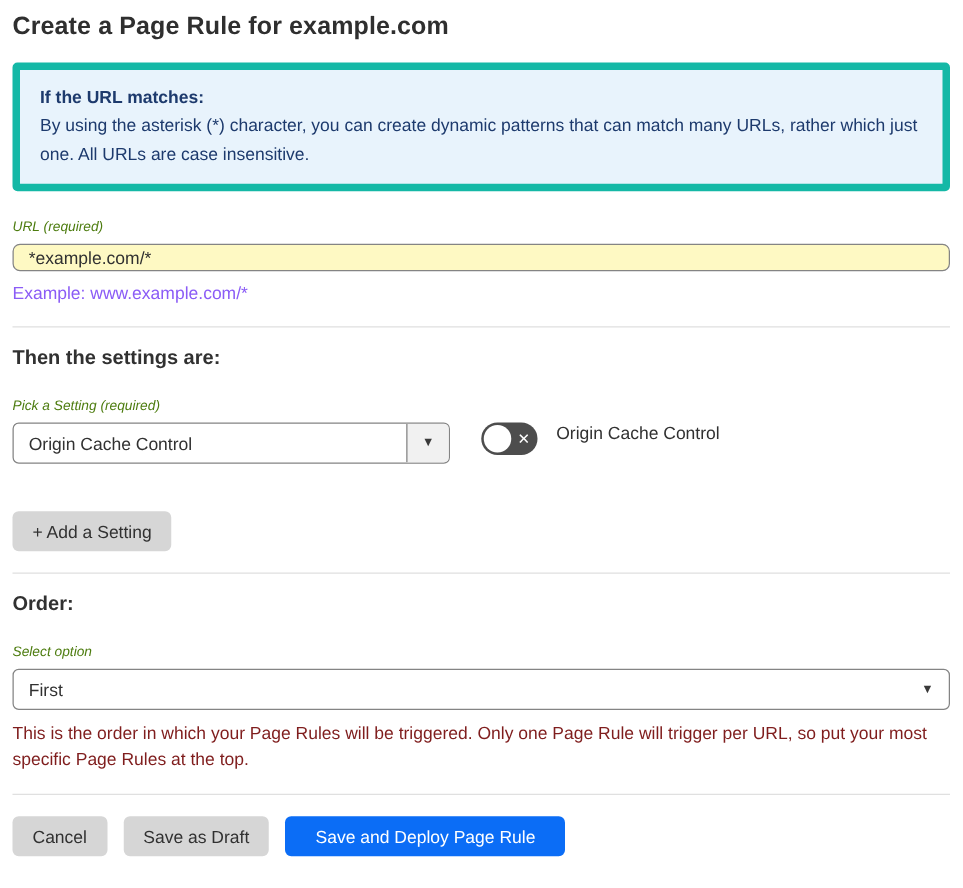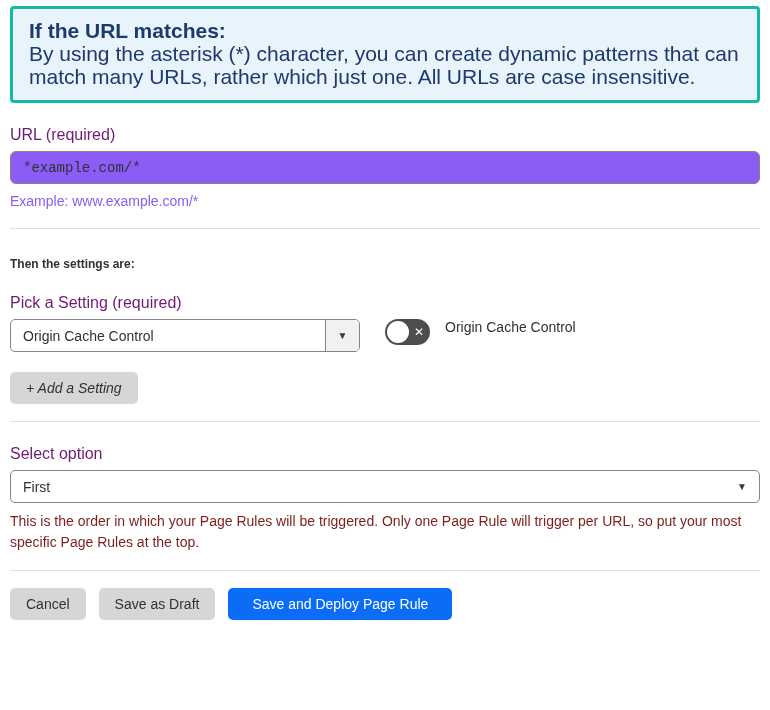--- a/index.html
+++ b/index.html
@@ -15,72 +15,73 @@
   .page-title {
     font-size: 20px;
     font-weight: 700;
     color: #2f2f2f;
     margin: 4px 0 17px 0;
     letter-spacing: 0.1px;
   }
 
   .info-box {
     background: #e8f3fc;
-    border: 3px solid #14b8a6;
+    border: 6px solid #14b8a6;
     border-radius: 4px;
     padding: 10px 16px 12px 16px;
     color: #1d3a6d;
-    font-size: 21px;
+    font-size: 14px;
     line-height: 23px;
   }
   .info-box .info-heading { font-weight: 700; }
   .info-box .info-link {
     color: #2b65cc;
     text-decoration: underline;
     cursor: pointer;
   }
   .info-box .info-link-suffix { color: #1d3a6d; }
 
   .field-label {
-    font-size: 16px;
-    color: #701a75;
+    font-size: 11px;
+    color: #4d7c0f;
     margin: 23px 0 7px 0;
+    font-style: italic;
   }
 
   .text-input {
     width: 100%;
-    height: 33px;
+    height: 22px;
     border: 1px solid #848484;
     border-radius: 6px;
     padding: 0 12px;
     font-size: 14px;
     color: #313131;
-    font-family: Liberation Mono, monospace;
-    background: #8b5cf6;
+    font-family: Liberation Sans, sans-serif;
+    background: #fef9c3;
     outline: none;
   }
 
   .helper-text {
     font-size: 14px;
     color: #8b5cf6;
     margin-top: 7px;
     line-height: 20px;
   }
 
   .divider {
     border: none;
     border-top: 1px solid #e0e0e0;
     margin: 17px 0 0 0;
   }
 
   .section-heading {
-    font-size: 12px;
+    font-size: 16px;
     font-weight: 700;
     color: #313131;
-    margin-top: 28px;
+    margin-top: 16px;
   }
 
   .setting-row {
     display: flex;
     margin-top: 3px;
   }
 
   .select-split {
     width: 350px;
     height: 33px;
@@ -153,21 +154,21 @@
     border: none;
     border-radius: 5px;
     font-size: 14px;
     font-family: "Liberation Sans", sans-serif;
     padding: 8px 16px;
     cursor: pointer;
     color: #313131;
     background: #d6d6d6;
     line-height: 16px;
   }
-  .btn-add { margin-top: 20px; font-style: italic; }
+  .btn-add { margin-top: 38px; }
   .btn-primary {
     background: #0b6df6;
     color: #ffffff;
     padding: 8px 24px;
   }
 
   .select-full {
     width: 100%;
     height: 33px;
     border: 1px solid #848484;
@@ -195,20 +196,21 @@
     align-items: center;
     gap: 13px;
     margin-top: 17px;
   }
 </style>
 </head>
 <body>
 
 <div class="page">
 
+  <h1 class="page-title">Create a Page Rule for example.com</h1>
 
   <div class="info-box">
     <div class="info-heading">If the URL matches:</div>
     <div class="info-body">By using the asterisk (*) character, you can create dynamic patterns that can match many URLs, rather which just one. All URLs are case insensitive.</div>
   </div>
 
   <div class="field-label">URL (required)</div>
   <input class="text-input" type="text" value="*example.com/*" style="">
   <div class="helper-text">Example: www.example.com/*</div>
 
@@ -230,20 +232,21 @@
       <span class="toggle-knob"></span>
       <span class="toggle-x">✕</span>
     </div>
     <div class="toggle-label">Origin Cache Control</div>
   </div>
 
   <button class="btn btn-add">+ Add a Setting</button>
 
   <hr class="divider">
 
+  <div class="section-heading">Order:</div>
 
   <div class="field-label">Select option</div>
 
   <div class="select-full">
     <span class="select-value">First</span>
     <span class="caret-glyph">▼</span>
   </div>
 
   <div class="order-helper">This is the order in which your Page Rules will be triggered. Only one Page Rule will trigger per URL, so put your most specific Page Rules at the top.</div>
 

